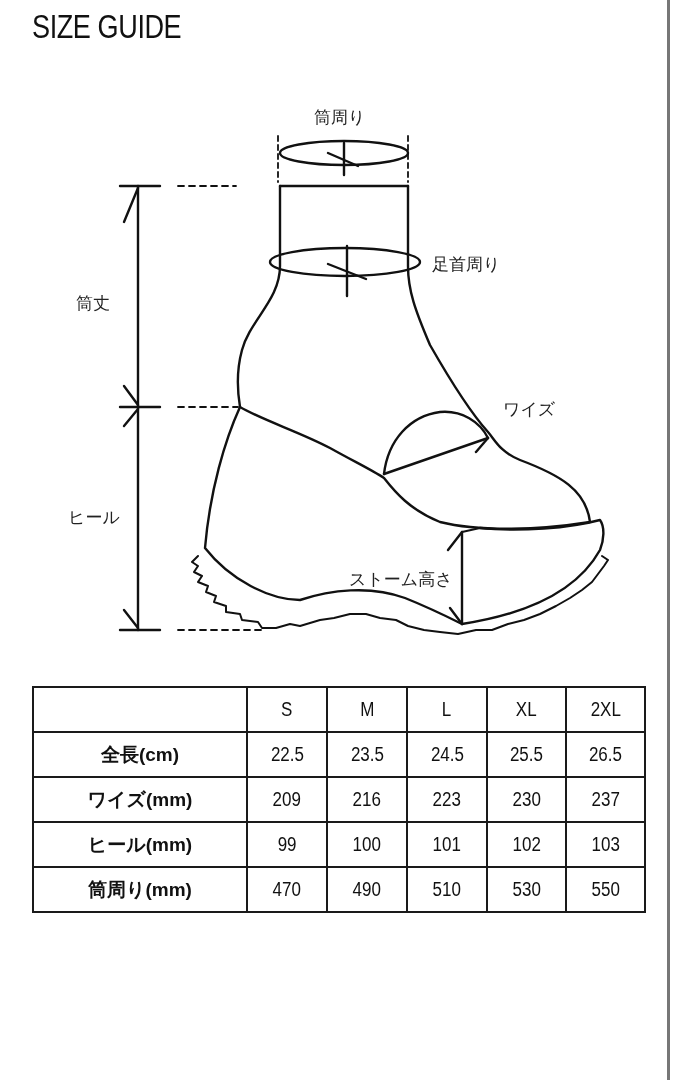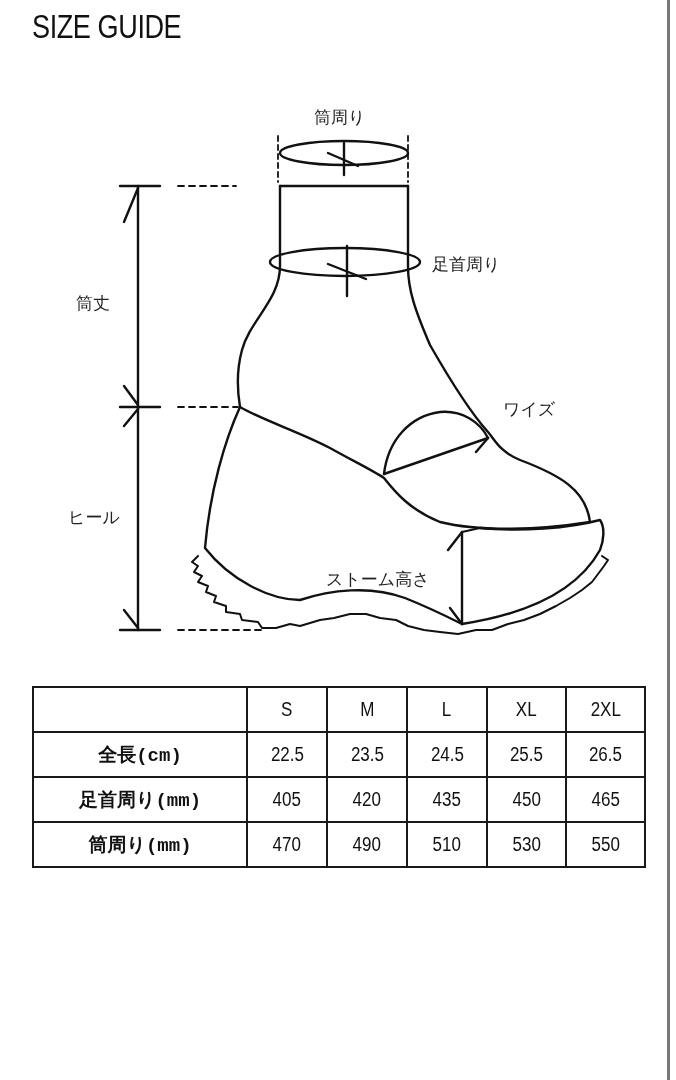--- a/index.html
+++ b/index.html
@@ -4,21 +4,21 @@
 <style>
   html, body { margin:0; padding:0; background:#ffffff; }
   body { width:676px; height:1080px; position:relative; overflow:hidden; font-family:"Liberation Sans", "DejaVu Sans", sans-serif; color:#111; }
   .right-edge { position:absolute; left:667px; top:0; width:3px; height:1080px; background:#777; }
   .title { position:absolute; left:32px; top:8px; font-family:"Liberation Sans", sans-serif; font-size:33px; letter-spacing:-0.5px; transform:scaleX(0.82); transform-origin:left top; color:#111; }
   .diagram { position:absolute; left:0; top:90px; width:676px; height:560px; }
   .lbl { position:absolute; font-family:"DejaVu Sans", sans-serif; font-size:17px; color:#222; white-space:nowrap; }
   table.size { position:absolute; left:32px; top:686px; border-collapse:collapse; table-layout:fixed; }
   table.size td, table.size th { border:2px solid #1a1a1a; height:43px; text-align:center; vertical-align:middle; padding:0; font-family:"Liberation Sans", sans-serif; font-size:20px; font-weight:normal; color:#111; }
   table.size .rowhead { font-family:"DejaVu Sans", sans-serif; font-weight:bold; font-size:19px; }
-  table.size .rowhead .unit { font-family:Liberation Mono, monospace; font-weight:bold; font-size:19px; }
+  table.size .rowhead .unit { font-family:Liberation Sans, sans-serif; font-weight:bold; font-size:19px; }
   .num { display:inline-block; transform:scaleX(0.85); }
 </style>
 </head>
 <body>
 
 <div class="right-edge"></div>
 
 <div class="title">SIZE GUIDE</div>
 
 <div class="diagram">
@@ -68,21 +68,21 @@
     <line x1="124" y1="426" x2="138" y2="409"></line>
     <line x1="120" y1="630" x2="160" y2="630"></line>
     <line x1="178" y1="630" x2="262" y2="630" stroke-dasharray="6,5" stroke-width="1.8"></line>
     <line x1="124" y1="610" x2="138" y2="628"></line>
   </svg>
   <div class="lbl" style="left:314px;top:16px;">筒周り</div>
   <div class="lbl" style="left:432px;top:163px;">足首周り</div>
   <div class="lbl" style="left:76px;top:202px;">筒丈</div>
   <div class="lbl" style="left:503px;top:308px;">ワイズ</div>
   <div class="lbl" style="left:68px;top:416px;">ヒール</div>
-  <div class="lbl" style="left:326px;top:478px;font-family:Liberation Serif, serif;">ストーム高さ</div>
+  <div class="lbl" style="left:349px;top:478px;font-family:Liberation Serif, serif;">ストーム高さ</div>
 </div>
 
 <table class="size">
   <colgroup>
     <col style="width:214px">
       <col style="width:80px">
       <col style="width:80px">
       <col style="width:80px">
       <col style="width:79px">
       <col style="width:79px">
@@ -98,26 +98,34 @@
   </tr>
   <tr>
     <td class="rowhead"><span>全長</span><span class="unit">(cm)</span></td>
     <td><span class="num">22.5</span></td>
     <td><span class="num">23.5</span></td>
     <td><span class="num">24.5</span></td>
     <td><span class="num">25.5</span></td>
     <td><span class="num">26.5</span></td>
   </tr>
   <tr>
-    <td class="rowhead"><span>足首周り</span><span class="unit">(mm)</span></td>
-    <td><span class="num">405</span></td>
-    <td><span class="num">420</span></td>
-    <td><span class="num">435</span></td>
-    <td><span class="num">450</span></td>
-    <td><span class="num">465</span></td>
+    <td class="rowhead"><span>ワイズ</span><span class="unit">(mm)</span></td>
+    <td><span class="num">209</span></td>
+    <td><span class="num">216</span></td>
+    <td><span class="num">223</span></td>
+    <td><span class="num">230</span></td>
+    <td><span class="num">237</span></td>
+  </tr>
+  <tr>
+    <td class="rowhead"><span>ヒール</span><span class="unit">(mm)</span></td>
+    <td><span class="num">99</span></td>
+    <td><span class="num">100</span></td>
+    <td><span class="num">101</span></td>
+    <td><span class="num">102</span></td>
+    <td><span class="num">103</span></td>
   </tr>
   <tr>
     <td class="rowhead"><span>筒周り</span><span class="unit">(mm)</span></td>
     <td><span class="num">470</span></td>
     <td><span class="num">490</span></td>
     <td><span class="num">510</span></td>
     <td><span class="num">530</span></td>
     <td><span class="num">550</span></td>
   </tr>
 </tbody>

